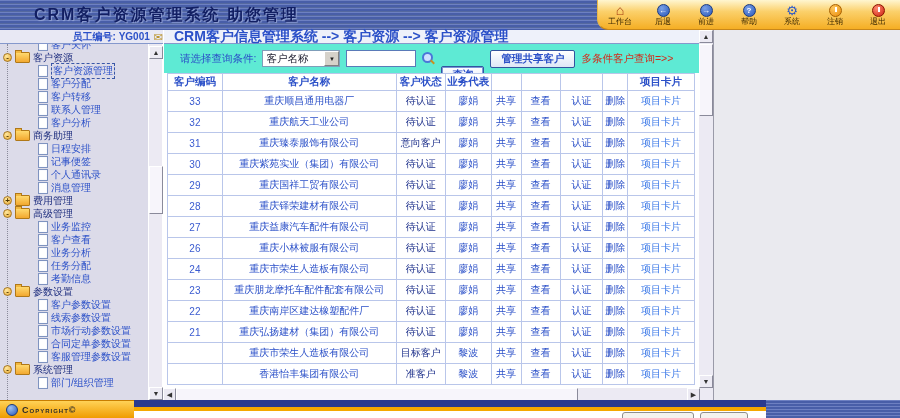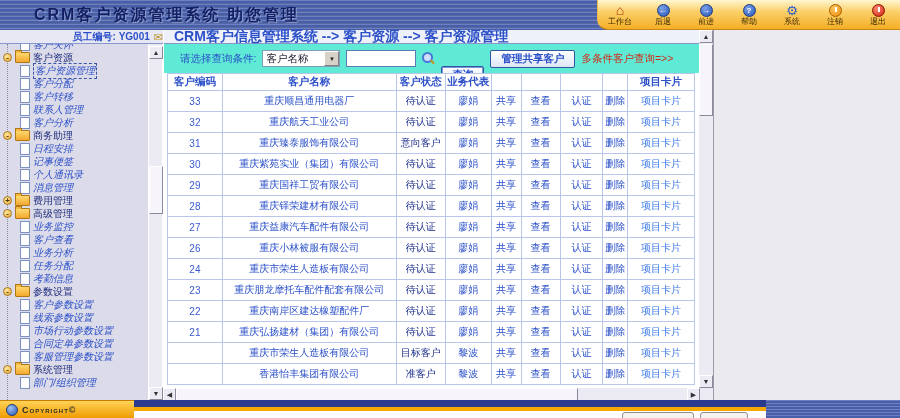--- a/index.html
+++ b/index.html
@@ -35,21 +35,21 @@
   .env{font-size:11px;line-height:10px;color:#b89020;}
   .crumbbar{position:absolute;left:164px;top:30px;width:535px;height:14px;background:#eef1fa;
     border-bottom:1px solid #8598cc;box-sizing:border-box;display:flex;align-items:center;}
   .crumbbar .txt{font-size:14px;font-weight:bold;color:#2b50c8;padding-left:10px;white-space:nowrap;}
 
   
   .sidebar{position:absolute;left:0;top:44px;width:148px;height:356px;background:#dcdbe9;overflow:hidden;}
   .rootline{position:absolute;left:7px;top:0;height:356px;border-left:1px dotted #8a8a9a;}
   .trow{display:flex;align-items:center;height:13px;font-size:10px;white-space:nowrap;cursor:pointer;gap:3px;position:relative;}
   .trow.group{padding-left:3px;color:#1d2d7e;}
-  .trow.child{padding-left:20px;color:#2b50c8;font-style:italic;}
+  .trow.child{padding-left:38px;color:#2b50c8;}
   .trow.clip{margin-top:-6px;}
   .exp{width:9px;height:9px;border-radius:50%;flex:none;box-sizing:border-box;text-align:center;
     background:radial-gradient(circle at 35% 30%,#ffe8a0,#e8a830);border:1px solid #a87820;
     color:#503800;font-size:8px;line-height:7px;font-weight:bold;}
   .folder{width:13px;height:9px;flex:none;position:relative;border-radius:1px;
     background:linear-gradient(180deg,#ffd96e,#f2a830);border:1px solid #b07818;}
   .folder::before{content:"";position:absolute;left:-1px;top:-3px;width:5px;height:2px;
     background:#f2b840;border:1px solid #b07818;border-bottom:none;}
   .doc{width:8px;height:10px;flex:none;background:#fff;border:1px solid #7f93c0;box-shadow:inset 0 0 1px #cdd8f0;}
   .sel{border:1px dashed #3a57a7;padding:0 1px;}

